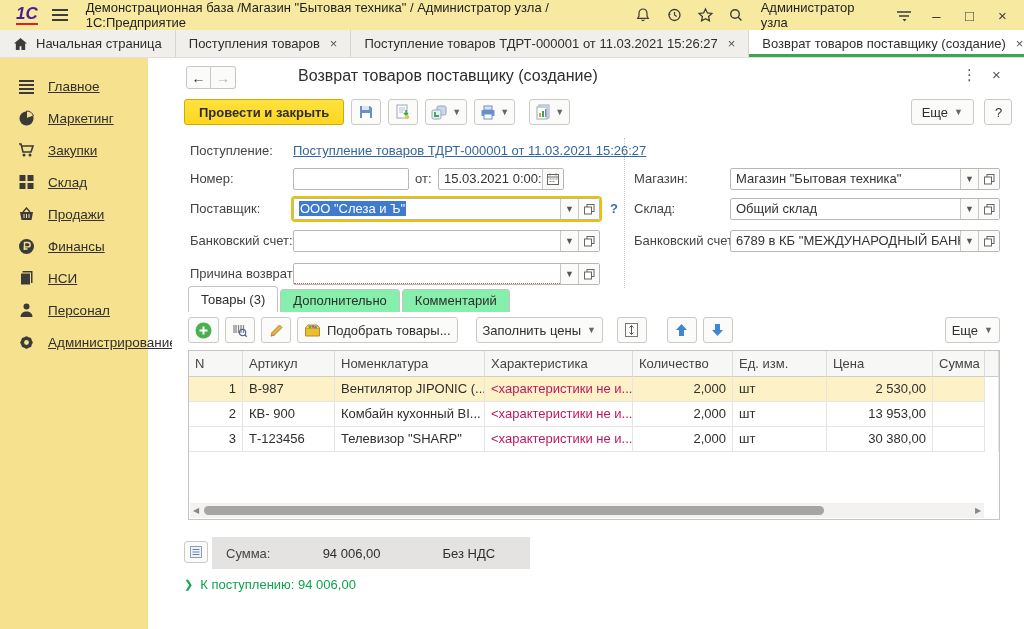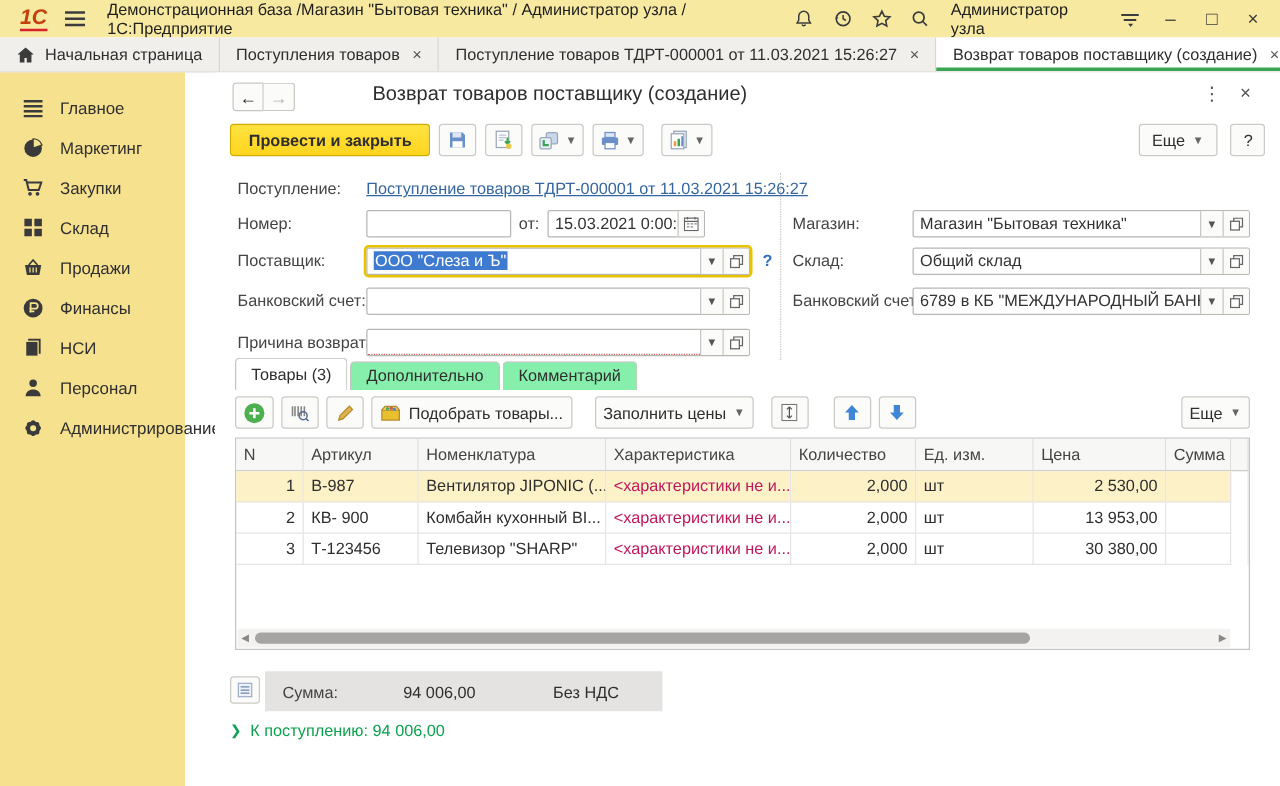--- a/index.html
+++ b/index.html
@@ -2,40 +2,40 @@
 <html><head>
 <meta charset="utf-8">
 <style>
   * { box-sizing: border-box; margin: 0; padding: 0; }
   html,body { width:1024px; height:629px; overflow:hidden;
     font-family:"Liberation Sans","DejaVu Sans",sans-serif; font-size:13px; color:#333; background:#fff; }
 
   
   .topbar { position:absolute; top:0; left:0; width:1024px; height:30px; background:#f7e9a0;
     display:flex; align-items:center; }
-  .logo { color:#c2410c; font-weight:bold; font-style:italic; font-size:17px; margin:0 14px 0 16px;
+  .logo { color:#4c1d95; font-weight:bold; font-style:italic; font-size:17px; margin:0 14px 0 16px;
     border-bottom:2px solid #d8232a; line-height:18px; }
   .hamb { display:inline-flex; flex-direction:column; gap:3px; margin-right:18px; cursor:pointer; }
   .hamb i { width:16px; height:2px; background:#3c3c3c; }
   .win-title { color:#1e1e1e; }
   .topbar-right { margin-left:auto; display:flex; align-items:center; gap:14px; padding-right:12px; }
   .tb-ico { width:18px; height:18px; display:inline-flex; align-items:center; justify-content:center; cursor:pointer; }
   .tb-user { color:#1e1e1e; margin:0 2px; }
   .winctl { font-size:15px; color:#3c3c3c; width:20px; text-align:center; cursor:pointer; }
 
   
   .tabbar { position:absolute; top:30px; left:0; width:1024px; height:28px; background:#f1efec;
     border-bottom:1px solid #e2dfdb; display:flex; }
   .tab { display:flex; align-items:center; gap:8px; padding:0 13px; border-right:1px solid #d9d6d2;
     color:#2e2e2e; cursor:pointer; white-space:nowrap; }
   .tab.active { background:#fff; box-shadow: inset 0 -3px 0 #3aa655; }
   .tab .x { color:#555; font-size:13px; margin-left:2px; cursor:pointer; }
 
   
-  .sidebar { position:absolute; top:58px; left:0; width:148px; height:571px; background:#f6e28e; }
+  .sidebar { position:absolute; top:58px; left:0; width:148px; height:571px; background:#f6e28e;text-decoration:underline; }
   .side-item { display:flex; align-items:center; gap:13px; height:32px; padding-left:18px;
     color:#2f2f2f; font-size:13.5px; cursor:pointer; }
   .side-item svg { flex:0 0 17px; }
 
   
   .main { position:absolute; top:58px; left:172px; width:852px; height:571px; background:#fff; }
 
   .nav-group { position:absolute; top:8px; left:14px; display:flex; }
   .nav-btn { width:25px; height:23px; border:1px solid #c9c7c4; background:#fbfbfa;
     display:flex; align-items:center; justify-content:center; font-size:14px; cursor:pointer; }

